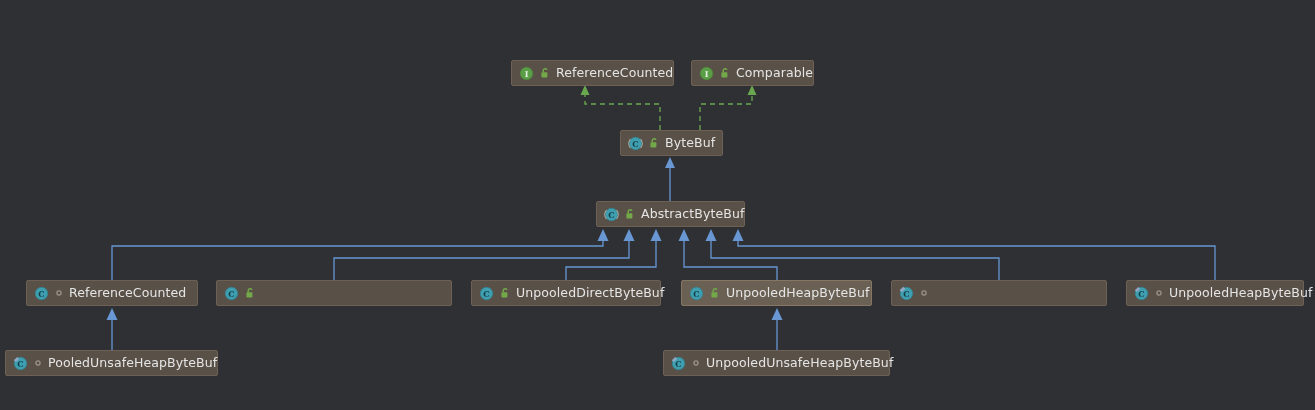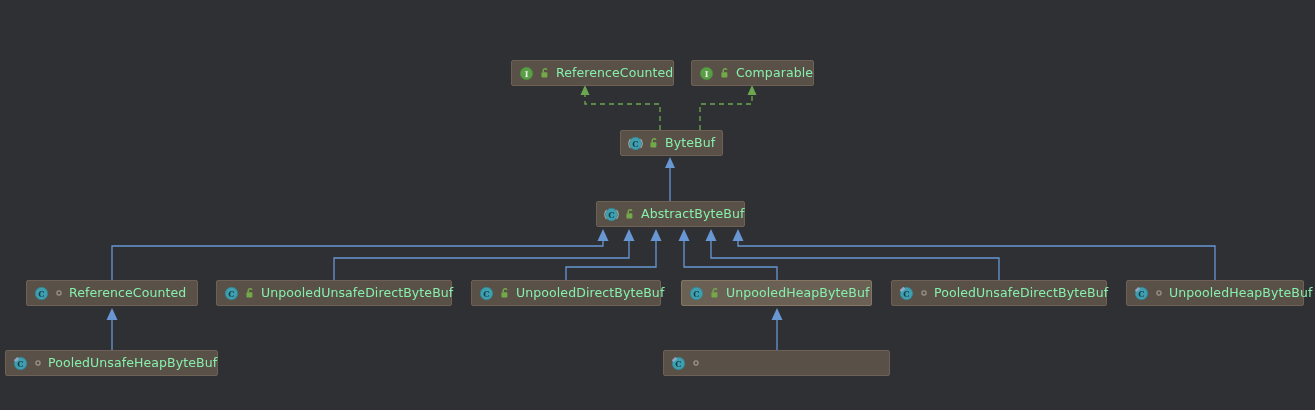--- a/index.html
+++ b/index.html
@@ -38,21 +38,21 @@
     border: 1px solid #6f6055;
     border-radius: 2px;
     white-space: nowrap;
   }
   .uml-node.selected {
     background: #6a6154;
     border-color: #857664;
   }
   .node-label {
     font-size: 12.5px;
-    color: #86efac;
+    color: #e5e5e5;
     letter-spacing: 0.1px;
     line-height: 1;
   }
   .icon {
     flex: 0 0 auto;
     display: inline-block;
     position: relative;
     line-height: 0;
   }
   .kind-icon { width: 15px; height: 15px; }
@@ -204,21 +204,20 @@
         <circle cx="8" cy="8" r="6.6" fill="#3f9fb0" stroke="#2f8593" stroke-width="0.8"></circle>
         <text x="8" y="11.4" font-family="DejaVu Serif, serif" font-size="8.5" font-weight="bold" fill="#0f3d45" text-anchor="middle">C</text>
       </svg>
     </span>
     <span class="icon vis-icon">
       <svg viewBox="0 0 12 12" width="12" height="12">
         <path d="M4.2 5.2 V3.4 a2 2 0 0 1 3.7 -0.6" fill="none" stroke="#73a949" stroke-width="1.5"></path>
         <rect x="2.4" y="5.2" width="6" height="5.2" rx="0.9" fill="#73a949"></rect>
       </svg>
     </span>
-    <span class="node-label">UnpooledUnsafeDirectByteBuf</span>
   </div>
 
   <div class="uml-node" style="left:471px; top:280px; width:190px;">
     <span class="icon kind-icon">
       <svg viewBox="0 0 16 16" width="15" height="15">
         <circle cx="8" cy="8" r="6.6" fill="#3f9fb0" stroke="#2f8593" stroke-width="0.8"></circle>
         <text x="8" y="11.4" font-family="DejaVu Serif, serif" font-size="8.5" font-weight="bold" fill="#0f3d45" text-anchor="middle">C</text>
       </svg>
     </span>
     <span class="icon vis-icon">
@@ -253,21 +252,20 @@
         <text x="8" y="11.4" font-family="DejaVu Serif, serif" font-size="8.5" font-weight="bold" fill="#0f3d45" text-anchor="middle">C</text>
         <path d="M0.8 4.6 L4.6 1.0 L6.6 3.2 L3.0 6.4 Z" fill="#8fa7c4" stroke="#5c7characters" stroke-width="0"></path>
         <path d="M0.8 4.6 L4.6 1.0 L6.6 3.2 L3.0 6.4 Z" fill="#8fa7c4"></path>
       </svg>
     </span>
     <span class="icon vis-icon pkg">
       <svg viewBox="0 0 12 12" width="10" height="10">
         <circle cx="6" cy="6" r="2.5" fill="none" stroke="#9a958c" stroke-width="1.5"></circle>
       </svg>
     </span>
-    <span class="node-label">PooledUnsafeDirectByteBuf</span>
   </div>
 
   <div class="uml-node" style="left:1126px; top:280px; width:178px;">
     <span class="icon kind-icon">
       <svg viewBox="0 0 16 16" width="15" height="15">
         <circle cx="8" cy="8" r="6.6" fill="#3f9fb0" stroke="#2f8593" stroke-width="0.8"></circle>
         <text x="8" y="11.4" font-family="DejaVu Serif, serif" font-size="8.5" font-weight="bold" fill="#0f3d45" text-anchor="middle">C</text>
         <path d="M0.8 4.6 L4.6 1.0 L6.6 3.2 L3.0 6.4 Z" fill="#8fa7c4"></path>
       </svg>
     </span>
@@ -301,15 +299,16 @@
         <circle cx="8" cy="8" r="6.6" fill="#3f9fb0" stroke="#2f8593" stroke-width="0.8"></circle>
         <text x="8" y="11.4" font-family="DejaVu Serif, serif" font-size="8.5" font-weight="bold" fill="#0f3d45" text-anchor="middle">C</text>
         <path d="M0.8 4.6 L4.6 1.0 L6.6 3.2 L3.0 6.4 Z" fill="#8fa7c4"></path>
       </svg>
     </span>
     <span class="icon vis-icon pkg">
       <svg viewBox="0 0 12 12" width="10" height="10">
         <circle cx="6" cy="6" r="2.5" fill="none" stroke="#9a958c" stroke-width="1.5"></circle>
       </svg>
     </span>
+    <span class="node-label">UnpooledUnsafeHeapByteBuf</span>
   </div>
 
 </div>
 
 </body></html>

